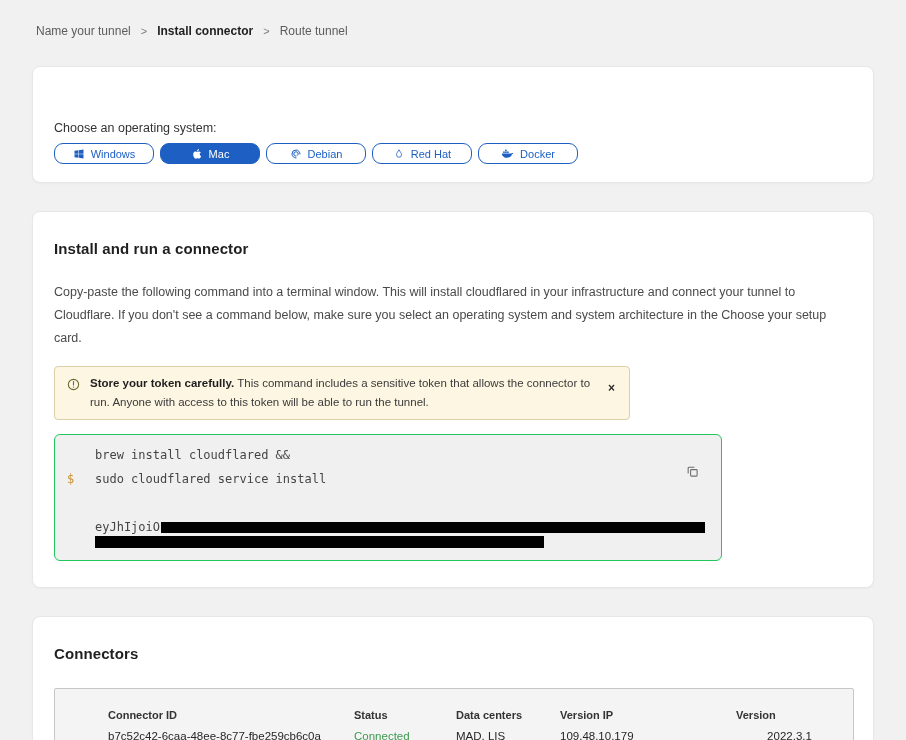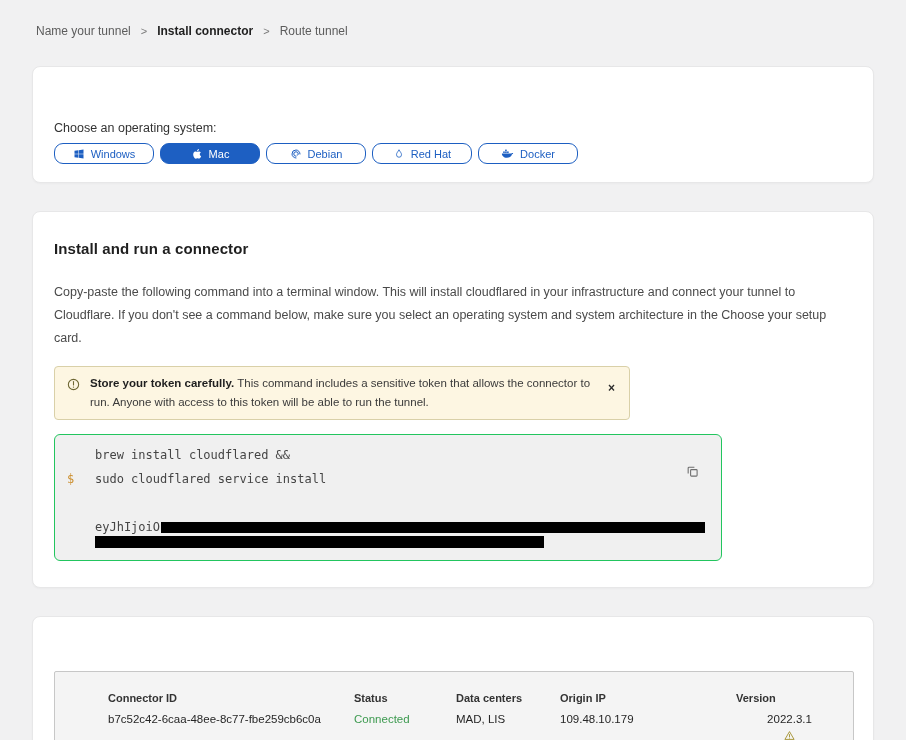--- a/index.html
+++ b/index.html
@@ -209,26 +209,27 @@
           <svg viewBox="0 0 24 24" fill="none" stroke="currentColor" stroke-width="2">
               <rect x="8.5" y="8.5" width="12" height="12" rx="1.5"></rect>
               <path d="M4 15.5V5.5A1.5 1.5 0 0 1 5.5 4h10"></path>
             </svg>
         </span>
       </button>
     </div>
   </div>
 
   <div class="card connectors">
+    <div class="card-title">Connectors</div>
     <div class="conn-table">
       <div class="conn-grid head">
         <div class="conn-cell">Connector ID</div>
         <div class="conn-cell">Status</div>
         <div class="conn-cell">Data centers</div>
-        <div class="conn-cell">Origin IP</div>
+        <div class="conn-cell">Version IP</div>
         <div class="conn-cell">Version</div>
       </div>
       <div class="conn-grid row">
         <div class="conn-cell">b7c52c42-6caa-48ee-8c77-fbe259cb6c0a</div>
         <div class="conn-cell status-connected">Connected</div>
         <div class="conn-cell">MAD, LIS</div>
         <div class="conn-cell">109.48.10.179</div>
         <div class="conn-cell version-cell">
           <span>2022.3.1</span>
           <span class="warn-icon">

